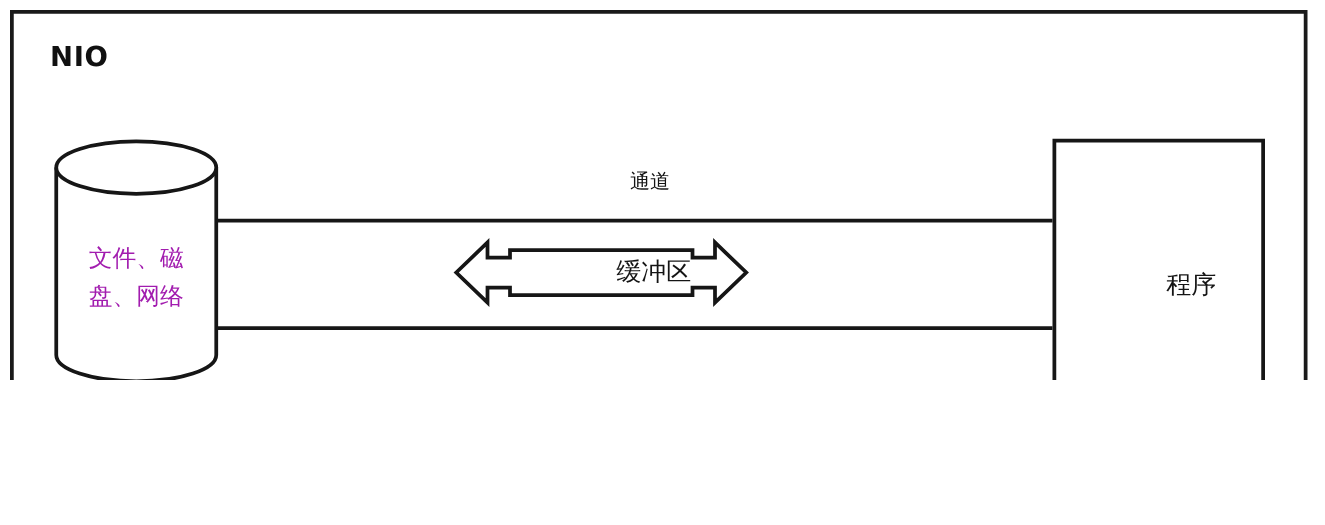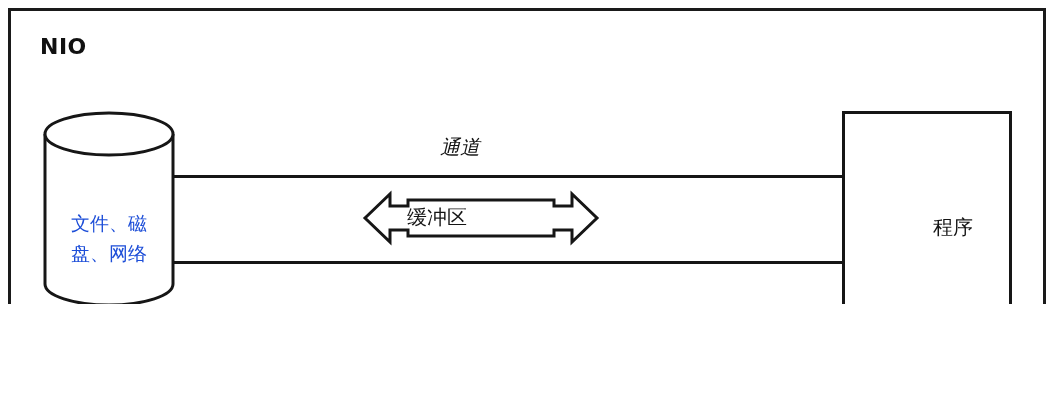--- a/index.html
+++ b/index.html
@@ -42,63 +42,63 @@
     position: absolute;
     left: 42px;
     top: 110px;
     width: 134px;
     height: 198px;
   }
   #cylinder svg { display: block; }
   #cylinder-label {
     position: absolute;
     left: 42px;
-    top: 208px;
+    top: 192px;
     width: 134px;
     text-align: center;
     font-size: 19px;
     line-height: 30px;
-    color: #1d4ed8;
+    color: #a21caf;
     white-space: pre-line;
   }
   
   .channel-line {
     position: absolute;
     left: 173px;
     width: 672px;
     height: 3px;
     background: #161616;
   }
   #channel-line-top { top: 175px; }
   #channel-line-bottom { top: 261px; }
   #channel-label {
     position: absolute;
     left: 440px;
     top: 136px;
     width: 160px;
-    font-size: 20px;
+    text-align: center;
+    font-size: 16px;
     color: #141414;
     line-height: 1.1;
-    font-style: italic;
   }
   
   #buffer-arrow {
     position: absolute;
     left: 362px;
     top: 190px;
     width: 238px;
     height: 56px;
   }
   #buffer-arrow svg { display: block; }
   #buffer-label {
     position: absolute;
     left: 407px;
     top: 206px;
     width: 146px;
-    text-align: left;
+    text-align: right;
     font-size: 20px;
     color: #141414;
     line-height: 1.1;
   }
   
   #program-box {
     position: absolute;
     left: 842px;
     top: 111px;
     width: 170px;

